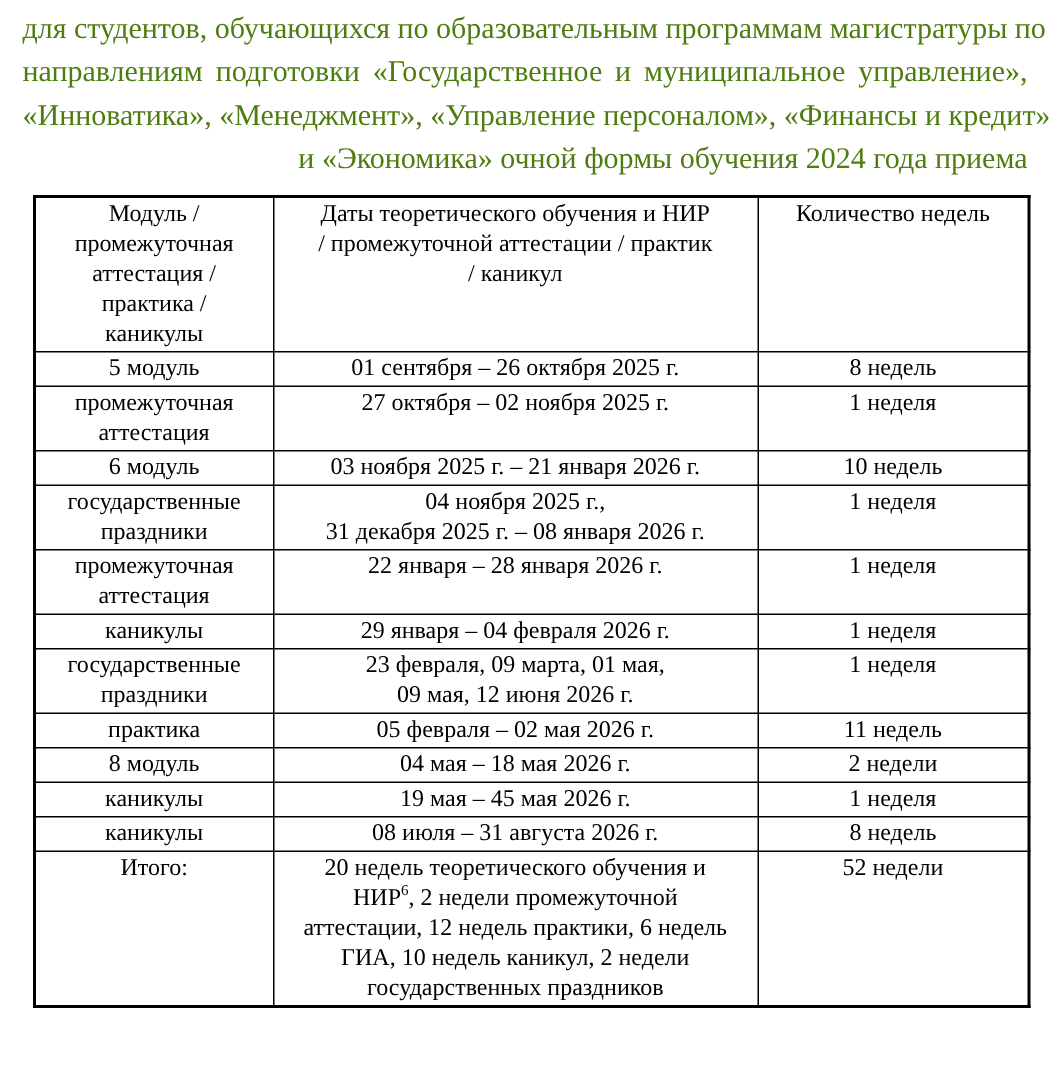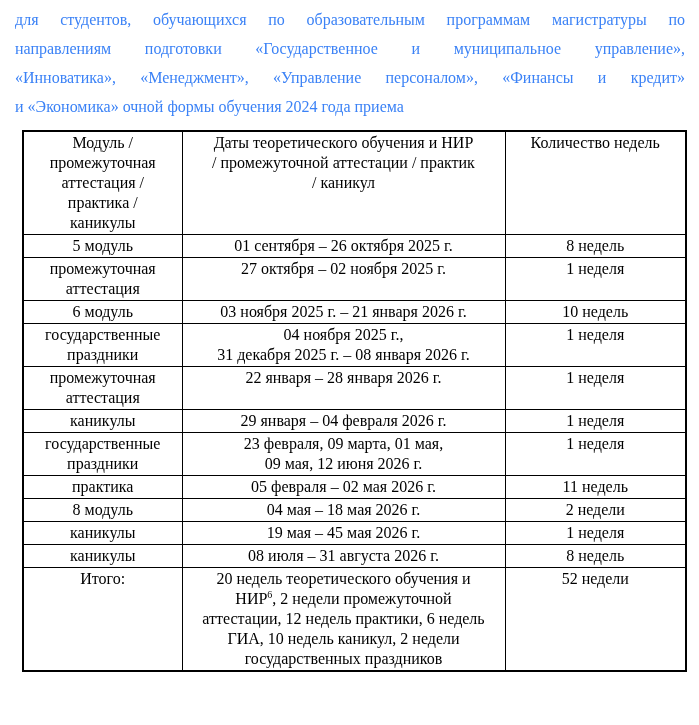--- a/index.html
+++ b/index.html
@@ -17,31 +17,31 @@
     top: 0; left: 0;
     width: 699px;
     height: 725px;
     background: #ffffff;
   }
   .intro {
     position: absolute;
     top: 5px;
     left: 15px;
     width: 670px;
-    font-size: 16px;
+    font-size: 20px;
     line-height: 29px;
-    color: #3b82f6;
+    color: #4d7c0f;
   }
   .intro .jline {
     text-align: justify;
     text-align-last: justify;
     white-space: nowrap;
   }
   .intro .lline {
-    text-align: left;
+    text-align: right;
   }
   table.calendar {
     position: absolute;
     top: 130px;
     left: 22px;
     border-collapse: collapse;
     border: 2px solid #000000;
     table-layout: fixed;
     width: 663px;
   }

